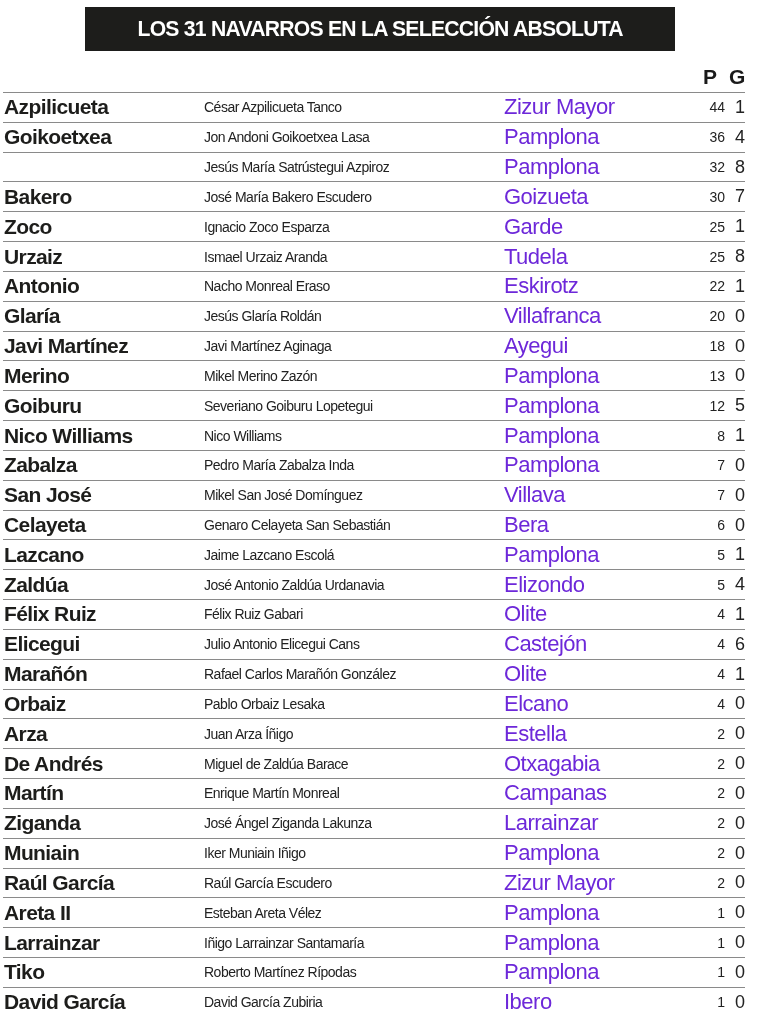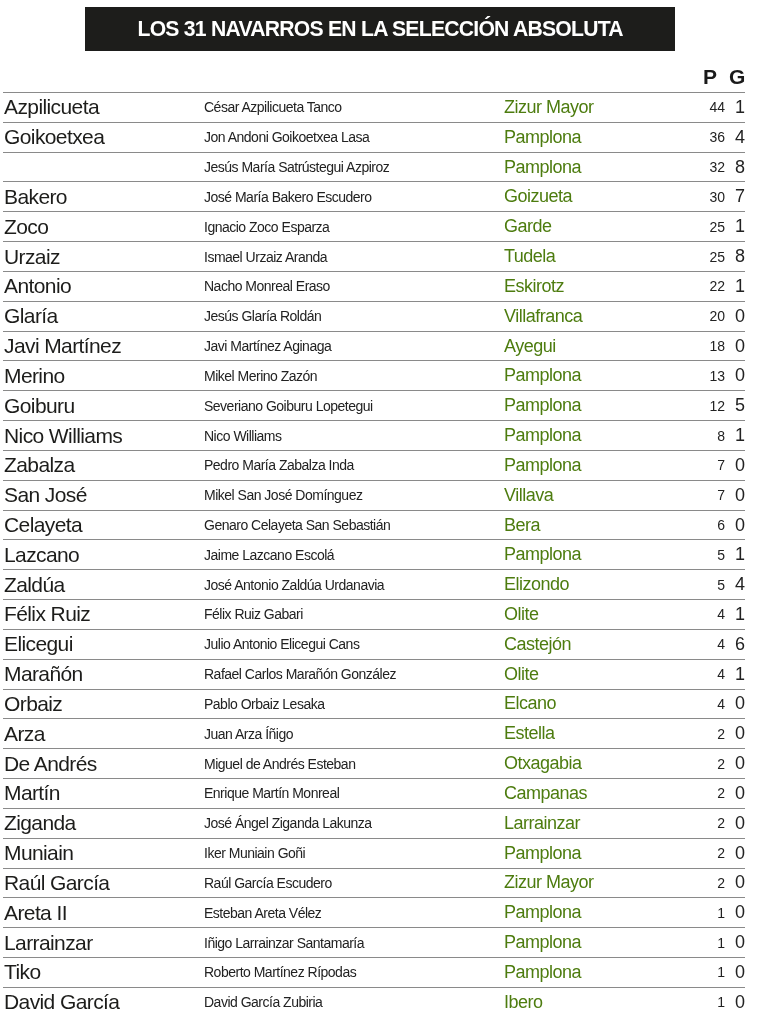--- a/index.html
+++ b/index.html
@@ -71,37 +71,37 @@
   .cell {
     position: absolute;
     top: 0;
     height: 100%;
     display: flex;
     align-items: center;
     white-space: nowrap;
   }
   .c-nick {
     left: 1px;
-    font-weight: 400;
+    font-weight: 700;
     font-size: 21px;
     letter-spacing: -0.6px;
     color: #1d1d1b;
   }
   .c-full {
     left: 201px;
     font-size: 14px;
     letter-spacing: -0.5px;
     color: #222;
     transform-origin: left center;
   }
   .c-town {
     left: 501px;
-    font-size: 18px;
+    font-size: 22px;
     letter-spacing: -0.5px;
-    color: #4d7c0f;
+    color: #6d28d9;
   }
   .c-p {
     right: 20px;
     font-size: 14px;
     color: #222;
     justify-content: flex-end;
     width: 40px;
   }
   .c-g {
     right: 0px;
@@ -272,42 +272,42 @@
   </div>
     <div class="row">
     <span class="cell c-nick">Arza</span>
     <span class="cell c-full">Juan Arza Íñigo</span>
     <span class="cell c-town">Estella</span>
     <span class="cell c-p">2</span>
     <span class="cell c-g">0</span>
   </div>
     <div class="row">
     <span class="cell c-nick">De Andrés</span>
-    <span class="cell c-full">Miguel de Andrés Esteban</span>
+    <span class="cell c-full">Miguel de Zaldúa Barace</span>
     <span class="cell c-town">Otxagabia</span>
     <span class="cell c-p">2</span>
     <span class="cell c-g">0</span>
   </div>
     <div class="row">
     <span class="cell c-nick">Martín</span>
     <span class="cell c-full">Enrique Martín Monreal</span>
     <span class="cell c-town">Campanas</span>
     <span class="cell c-p">2</span>
     <span class="cell c-g">0</span>
   </div>
     <div class="row">
     <span class="cell c-nick">Ziganda</span>
     <span class="cell c-full">José Ángel Ziganda Lakunza</span>
     <span class="cell c-town">Larrainzar</span>
     <span class="cell c-p">2</span>
     <span class="cell c-g">0</span>
   </div>
     <div class="row">
     <span class="cell c-nick">Muniain</span>
-    <span class="cell c-full">Iker Muniain Goñi</span>
+    <span class="cell c-full">Iker Muniain Iñigo</span>
     <span class="cell c-town">Pamplona</span>
     <span class="cell c-p">2</span>
     <span class="cell c-g">0</span>
   </div>
     <div class="row">
     <span class="cell c-nick">Raúl García</span>
     <span class="cell c-full">Raúl García Escudero</span>
     <span class="cell c-town">Zizur Mayor</span>
     <span class="cell c-p">2</span>
     <span class="cell c-g">0</span>

